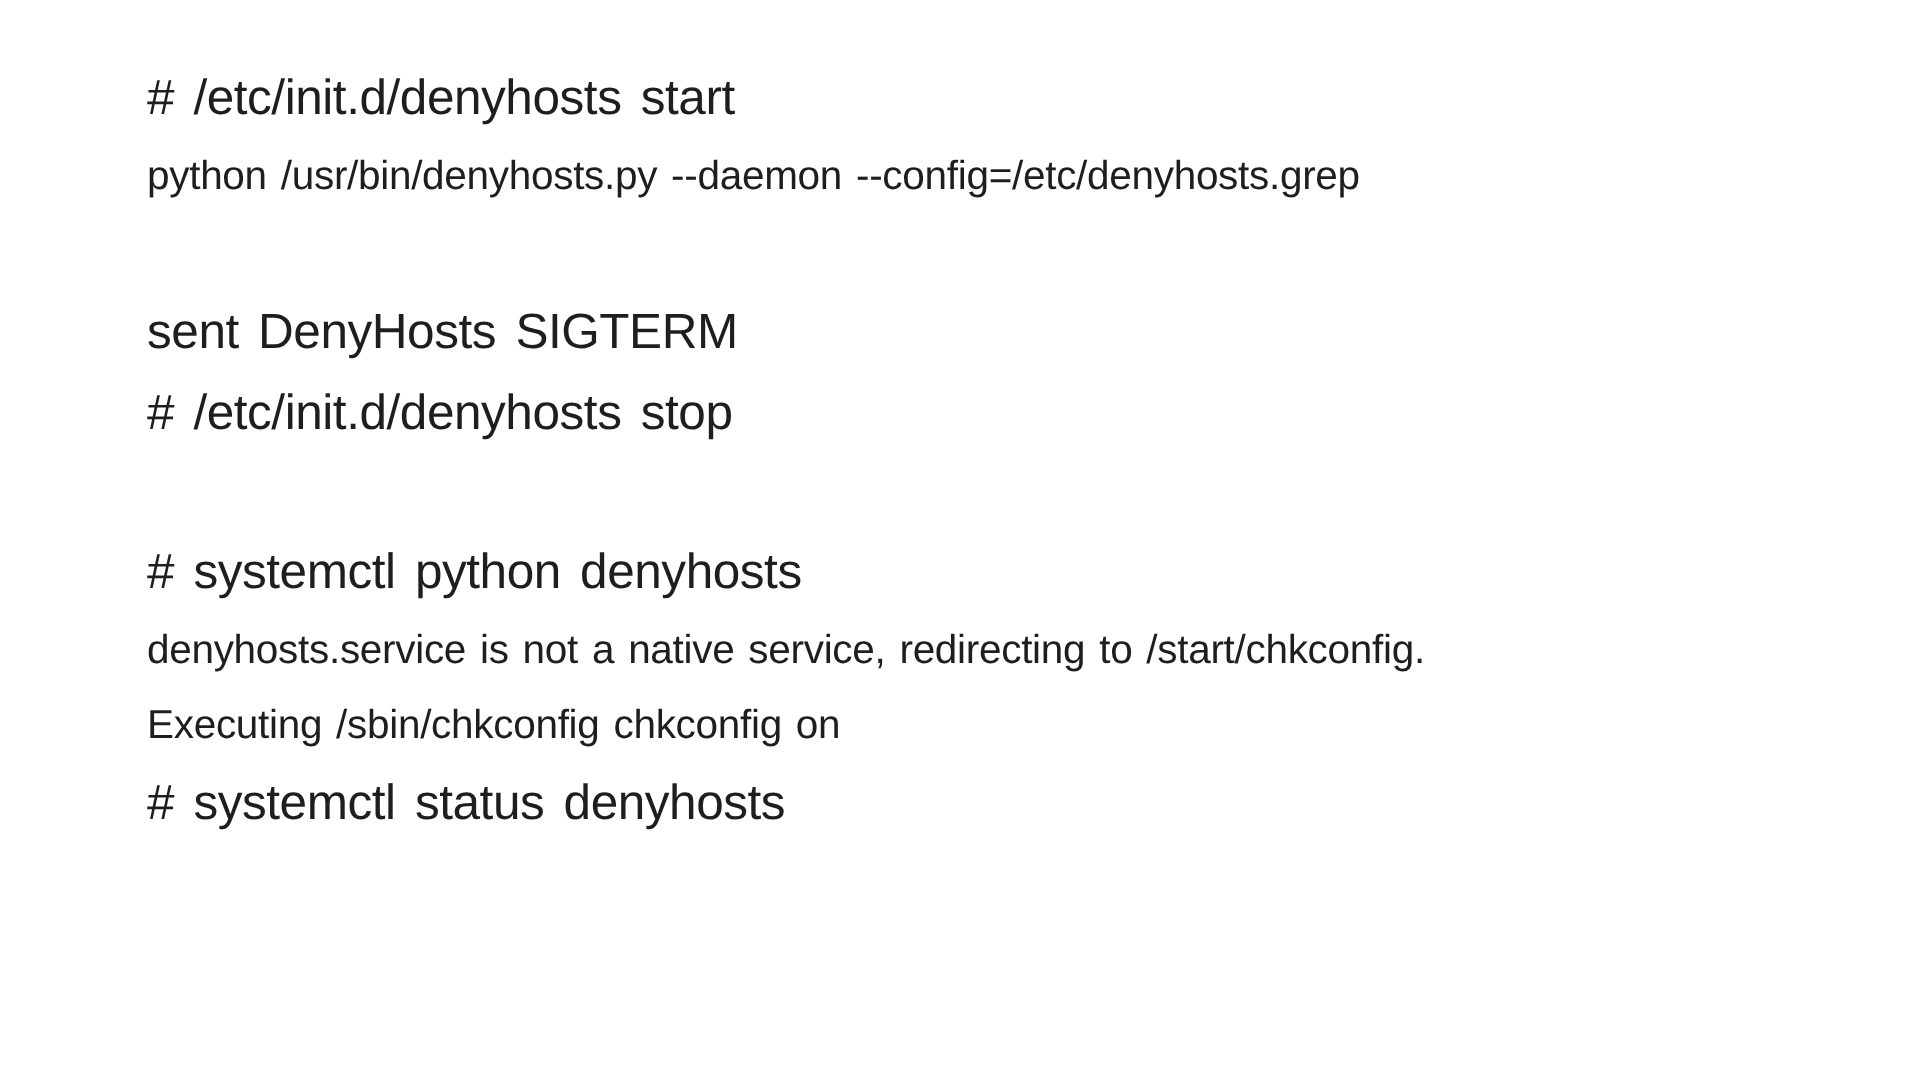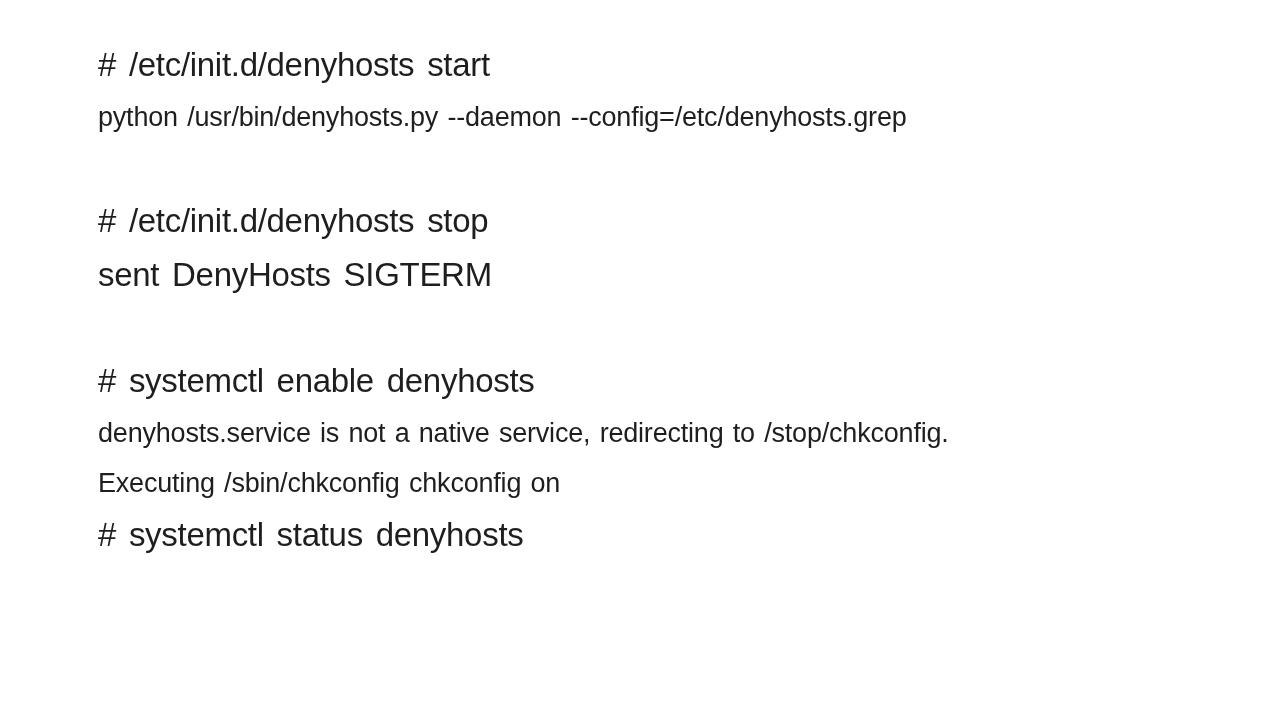--- a/index.html
+++ b/index.html
@@ -56,21 +56,21 @@
   }
 </style>
 </head>
 <body>
 
 <div class="slide" style="background: rgb(255, 255, 255);">
   <div class="text-block" id="text-block" style="color: rgb(30, 30, 30);">
       <div class="line command"># /etc/init.d/denyhosts start</div>
       <div class="line output">python /usr/bin/denyhosts.py --daemon --config=/etc/denyhosts.grep</div>
       <div class="line blank"></div>
+      <div class="line command">sent DenyHosts SIGTERM</div>
       <div class="line command"># /etc/init.d/denyhosts stop</div>
-      <div class="line command">sent DenyHosts SIGTERM</div>
       <div class="line blank"></div>
-      <div class="line command"># systemctl enable denyhosts</div>
-      <div class="line output">denyhosts.service is not a native service, redirecting to /stop/chkconfig.</div>
+      <div class="line command"># systemctl python denyhosts</div>
+      <div class="line output">denyhosts.service is not a native service, redirecting to /start/chkconfig.</div>
       <div class="line output">Executing /sbin/chkconfig chkconfig on</div>
       <div class="line command"># systemctl status denyhosts</div>
     </div>
 </div>
 
 </body></html>

